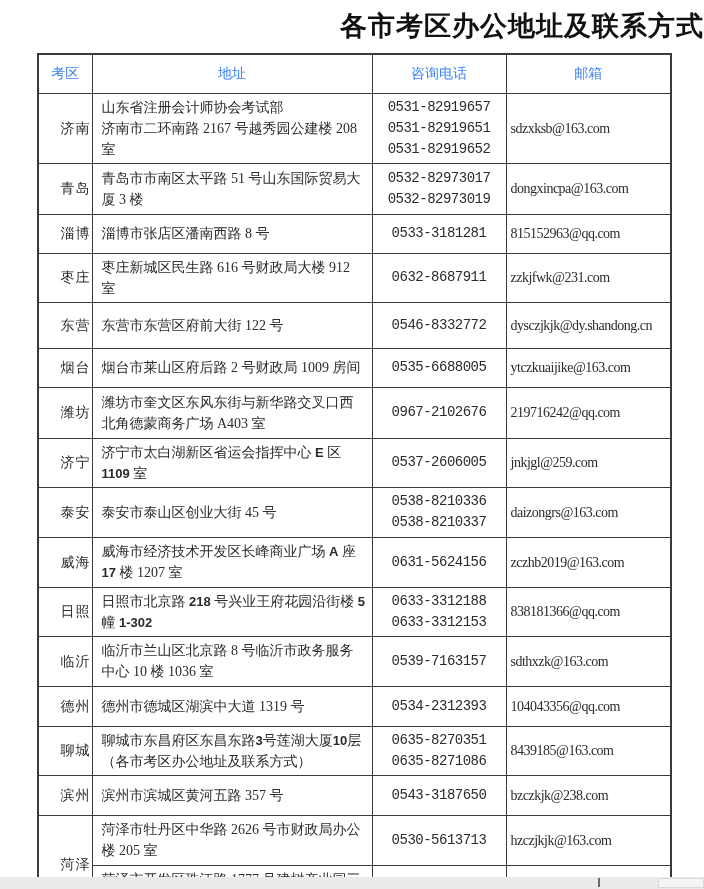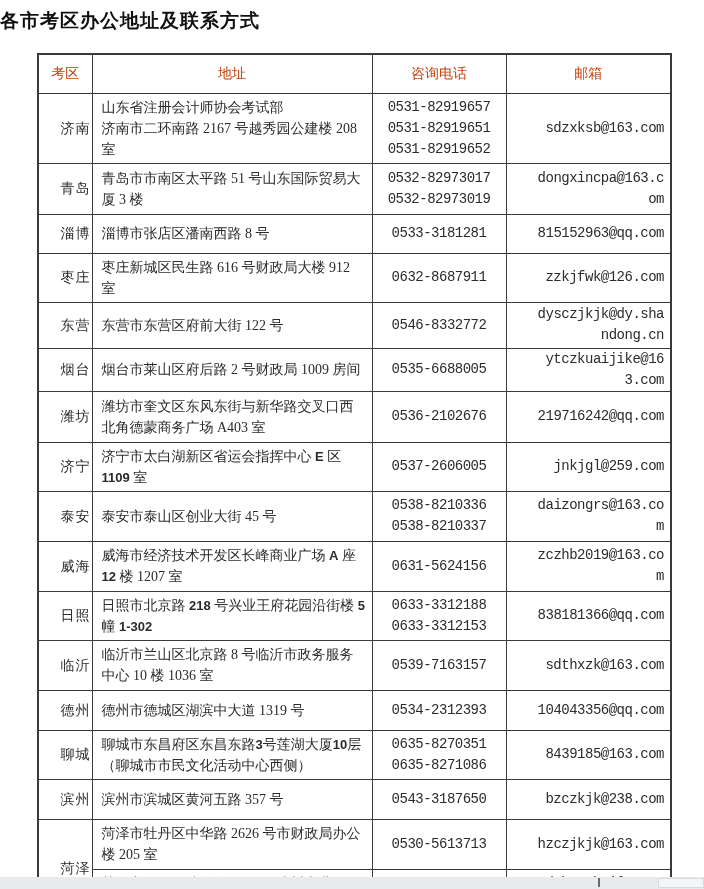--- a/index.html
+++ b/index.html
@@ -7,54 +7,54 @@
     width:704px;height:889px;
     background:#ffffff;
     font-family:"Liberation Serif","DejaVu Serif",serif;
     color:#2b2b2b;
     position:relative;
     overflow:hidden;
   }
   .page{position:absolute;inset:0;background:#fff;}
   .doc-title{
     position:absolute;top:8px;left:0;width:704px;
-    text-align:left;
+    text-align:right;
     font-family:"Liberation Sans","DejaVu Sans",sans-serif;
     font-weight:bold;
-    font-size:19px;
+    font-size:27px;
     letter-spacing:1px;
     color:#111;
   }
   table.contact{
     position:absolute;left:37px;top:53px;
     width:633px;
     border-collapse:collapse;
     table-layout:fixed;
     border:2px solid #3a3a3a;
   }
   table.contact td, table.contact th{
     border:1.5px solid #3a3a3a;
     vertical-align:middle;
     font-weight:normal;
     font-size:14px;
     line-height:21px;
     overflow:hidden;
   }
-  th.hdr{ text-align:center; font-size:14.5px; color:#c2410c; }
+  th.hdr{ text-align:center; font-size:14.5px; color:#3b82f6; }
   td.c-city{ text-align:right; letter-spacing:1px; }
   td.c-addr{ text-align:left; padding:3px 6px 3px 9px; }
   td.c-phone{
     text-align:center;
     font-family:Liberation Mono, monospace;
     font-size:13px; line-height:20px;
     letter-spacing:-0.5px;
   }
   td.c-email{
-    text-align:right; padding:0 6px 0 24px;
-    font-family:Liberation Mono, monospace;
+    text-align:left; padding:0 6px 0 4px;
+    font-family:Liberation Serif, serif;
     font-size:12.5px; line-height:18px;
     letter-spacing:-0.5px;
     word-break:break-all;
   }
   .ns{ 
     font-family:"Liberation Sans","DejaVu Sans",sans-serif;
     font-weight:600;
     font-size:13px;
   }
   .footer-band{
@@ -125,21 +125,21 @@
       </td>
       <td class="c-email">815152963@qq.com</td>
     </tr>
 
     <tr style="height:39px">
       <td class="c-city">枣庄</td>
       <td class="c-addr">枣庄新城区民生路 616 号财政局大楼 912 室</td>
       <td class="c-phone">
         <div>0632-8687911</div>
       </td>
-      <td class="c-email">zzkjfwk@126.com</td>
+      <td class="c-email">zzkjfwk@231.com</td>
     </tr>
 
     <tr style="height:46px">
       <td class="c-city">东营</td>
       <td class="c-addr">东营市东营区府前大街 122 号</td>
       <td class="c-phone">
         <div>0546-8332772</div>
       </td>
       <td class="c-email">dysczjkjk@dy.shandong.cn</td>
     </tr>
@@ -150,21 +150,21 @@
       <td class="c-phone">
         <div>0535-6688005</div>
       </td>
       <td class="c-email">ytczkuaijike@163.com</td>
     </tr>
 
     <tr style="height:51px">
       <td class="c-city">潍坊</td>
       <td class="c-addr">潍坊市奎文区东风东街与新华路交叉口西北角德蒙商务广场 A403 室</td>
       <td class="c-phone">
-        <div>0536-2102676</div>
+        <div>0967-2102676</div>
       </td>
       <td class="c-email">219716242@qq.com</td>
     </tr>
 
     <tr style="height:44px">
       <td class="c-city">济宁</td>
       <td class="c-addr">
         <span>济宁市太白湖新区省运会指挥中心 </span><span class="ns">E</span><span> 区 </span><span class="ns">1109</span><span> 室</span>
       </td>
       <td class="c-phone">
@@ -179,21 +179,21 @@
       <td class="c-phone">
         <div>0538-8210336</div>
         <div>0538-8210337</div>
       </td>
       <td class="c-email">daizongrs@163.com</td>
     </tr>
 
     <tr style="height:50px">
       <td class="c-city">威海</td>
       <td class="c-addr">
-        <span>威海市经济技术开发区长峰商业广场 </span><span class="ns">A</span><span> 座 </span><span class="ns">12</span><span> 楼 1207 室</span>
+        <span>威海市经济技术开发区长峰商业广场 </span><span class="ns">A</span><span> 座 </span><span class="ns">17</span><span> 楼 1207 室</span>
       </td>
       <td class="c-phone">
         <div>0631-5624156</div>
       </td>
       <td class="c-email">zczhb2019@163.com</td>
     </tr>
 
     <tr style="height:48px">
       <td class="c-city">日照</td>
       <td class="c-addr">
@@ -220,21 +220,21 @@
       <td class="c-addr">德州市德城区湖滨中大道 1319 号</td>
       <td class="c-phone">
         <div>0534-2312393</div>
       </td>
       <td class="c-email">104043356@qq.com</td>
     </tr>
 
     <tr style="height:48px">
       <td class="c-city">聊城</td>
       <td class="c-addr">
-        <span>聊城市东昌府区东昌东路</span><span class="ns">3</span><span>号莲湖大厦</span><span class="ns">10</span><span>层</span><span>（聊城市市民文化活动中心西侧）</span>
+        <span>聊城市东昌府区东昌东路</span><span class="ns">3</span><span>号莲湖大厦</span><span class="ns">10</span><span>层</span><span>（各市考区办公地址及联系方式）</span>
       </td>
       <td class="c-phone">
         <div>0635-8270351</div>
         <div>0635-8271086</div>
       </td>
       <td class="c-email">8439185@163.com</td>
     </tr>
 
     <tr style="height:40px">
       <td class="c-city">滨州</td>

